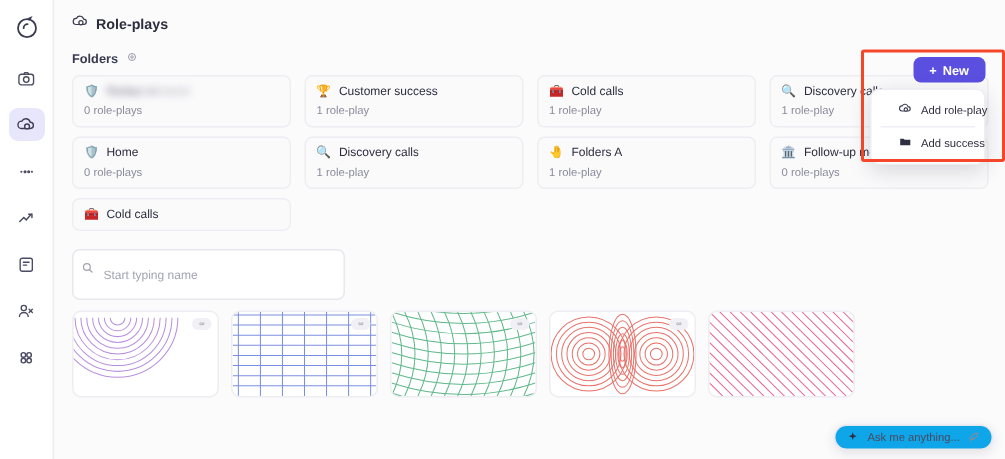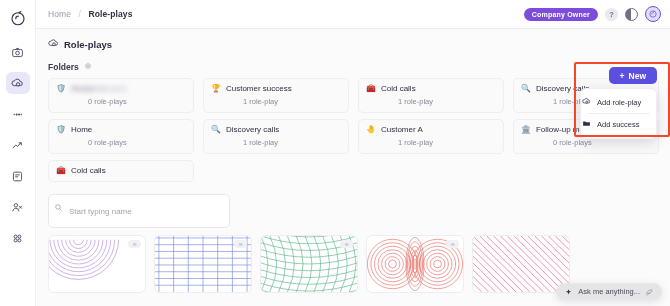--- a/index.html
+++ b/index.html
@@ -81,21 +81,21 @@
   .fc-name {
     font-size:8px; font-weight:400; color:#2d2d3f; white-space:nowrap;
     overflow:hidden; text-overflow:ellipsis;
   }
   .fc-name.redacted {
     color:transparent; filter: blur(2.6px);
     background: linear-gradient(90deg,#9b9ba8 0 42%, transparent 42% 50%, #b9b9c4 50% 60%, transparent 60% 66%, #cfcfd8 66% 70%, transparent 70%);
     -webkit-background-clip: text; background-clip: text;
     text-shadow: 0 0 3px #a9a9b6;
   }
-  .fc-count { font-size:7.5px; color:#8a8a9c; margin-top:4px;margin-left:32px; }
+  .fc-count { font-size:7.5px; color:#8a8a9c; margin-top:4px; }
 
   
   .allrp { margin-top: 12px; }
   .search-wrap { margin-top: 6px; position:relative; width: 182px; }
   .search-input {
     width:100%; height:34px; border:1px solid #e7e7ee; border-radius:5px;
     background:#fff; padding-left: 20px; font-size:8px; color:#2d2d3f;
     font-family:"Liberation Sans", sans-serif; outline:none;
   }
   .search-input::placeholder { color:#a3a3b4; }
@@ -121,35 +121,35 @@
     font-size:8.5px; font-weight:700; height:17px; padding: 0 11px;
     display:flex; align-items:center; gap:4px; cursor:pointer;
     font-family:"Liberation Sans", sans-serif; margin-left:auto;
   }
   .dropdown {
     position:absolute; top: 21px; right: 0; width: 77px;
     background:#fff; border-radius:6px; border:1px solid #ededf2;
     box-shadow: 0 4px 14px rgba(30,30,60,.16); padding: 3px 0;
   }
   .dd-item {
-    display:flex; align-items:center; gap:6px; padding: 5px 1px;
+    display:flex; align-items:center; gap:6px; padding: 5px 18px;
     font-size:7.5px; color:#2f2f41; cursor:pointer; white-space:nowrap;
   }
   .dd-sep { height:1px; background:#efeff3; margin: 0 6px; }
 
   
   .annot {
     position:absolute; top:33px; right:0px; width:96px; height:75px;
     border:2px solid #f4472a; border-radius:2px; pointer-events:none; z-index: 40;
   }
 
   
   .ask-pill {
     position:absolute; right:8px; bottom:6px; z-index:35;
-    height:17px; background:#e5e5e5; border:1px solid #e7e7ee; border-radius:9px;
+    height:17px; background:#0ea5e9; border:1px solid #e7e7ee; border-radius:9px;
     box-shadow: 0 2px 8px rgba(30,30,60,.12);
     display:flex; align-items:center; gap:5px; padding: 0 7px; cursor:pointer;
   }
   .ask-text { font-size:7.5px; color:#4a4a5e; white-space:nowrap; }
 </style>
 </head>
 <body>
 
 <div id="app">
 
@@ -208,39 +208,20 @@
             <circle cx="15.5" cy="8.5" r="2.8"></circle>
           <circle cx="8.5" cy="15.5" r="2.8"></circle>
             <circle cx="15.5" cy="15.5" r="2.8"></circle>
         </svg>
       </div>
     </div>
   </div>
 
   <div class="right">
 
-    <div class="topbar">
-      <div class="crumb">
-        <span>Home</span>
-        <span class="sep">/</span>
-        <span class="cur">Role-plays</span>
-      </div>
-      <div class="topbar-right">
-        <div class="badge-owner">Company Owner</div>
-        <div class="circ-btn">?</div>
-        <div class="half-circ"></div>
-        <div class="avatar">
-          <svg viewBox="0 0 24 24" width="10" height="10" fill="none" stroke="#6d4fd4" stroke-width="1.8">
-            <circle cx="12" cy="12" r="7.5"></circle>
-            <path d="M12 7c1.6-1.6 3-1.6 4-2.4-.8 2-1.6 2.8-2.4 3.6" fill="#6d4fd4" stroke="none"></path>
-            <path d="M9 12c0-1.6 1.4-2.8 3-2.8" stroke-linecap="round"></path>
-          </svg>
-        </div>
-      </div>
-    </div>
 
     <div class="content">
 
       <div class="page-title">
         <span>
           <svg viewBox="0 0 24 24" width="11" height="11" fill="none" stroke="#3a3a52" stroke-width="1.8">
             <path d="M6 16a4.5 4.5 0 0 1 .6-9 5.5 5.5 0 0 1 10.3 1.3A3.8 3.8 0 0 1 17 16z"></path>
             <circle cx="13" cy="13.5" r="3" fill="#fff"></circle>
           </svg>
         </span>
@@ -296,21 +277,21 @@
           <div class="folder-card">
             <div class="fc-top">
               <span class="fc-emoji">🔍</span>
               <span class="fc-name">Discovery calls</span>
             </div>
             <div class="fc-count">1 role-play</div>
           </div>
           <div class="folder-card">
             <div class="fc-top">
               <span class="fc-emoji">🤚</span>
-              <span class="fc-name">Customer A</span>
+              <span class="fc-name">Folders A</span>
             </div>
             <div class="fc-count">1 role-play</div>
           </div>
           <div class="folder-card">
             <div class="fc-top">
               <span class="fc-emoji">🏛️</span>
               <span class="fc-name">Follow-up meetings</span>
             </div>
             <div class="fc-count">0 role-plays</div>
           </div>

